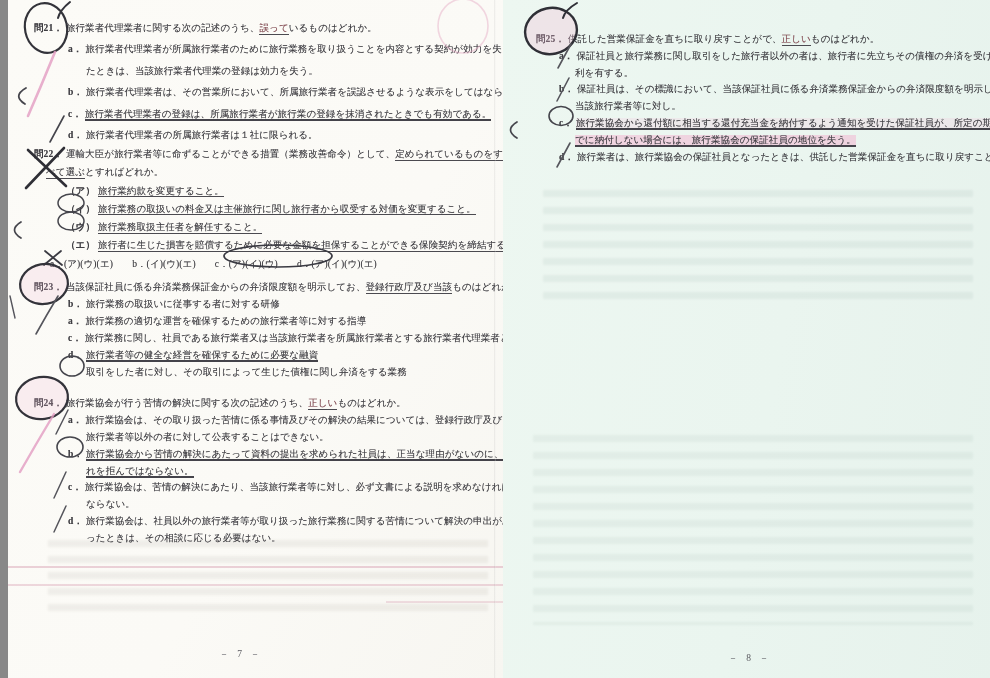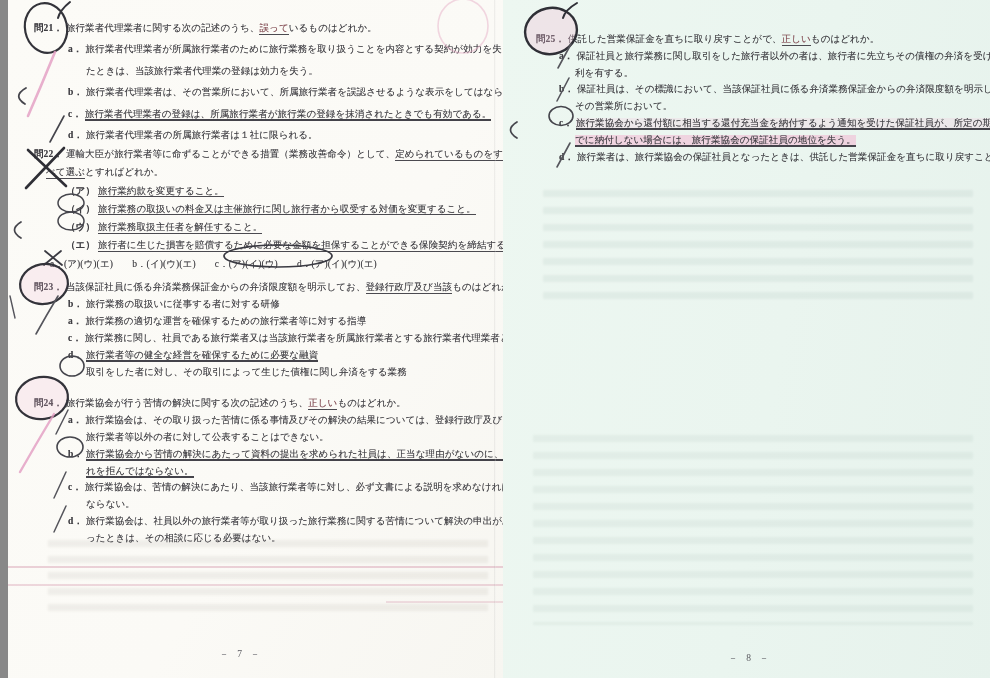--- a/index.html
+++ b/index.html
@@ -126,21 +126,21 @@
       </g>
     </svg>
   </div>
 
   <div class="page" id="page-right">
     <div class="qblock q25" style="left:33px;top:28px;width:455px;">
         <div class="line l-stem"><span class="seg mk">問25．</span><span class="seg">供託した営業保証金を直ちに取り戻すことがで、</span><span class="seg u red">正しい</span><span class="seg">ものはどれか。</span></div>
         <div class="line l-opt"><span class="seg mk">a．</span><span class="seg">保証社員と旅行業務に関し取引をした旅行者以外の者は、旅行者に先立ちその債権の弁済を受ける権</span></div>
         <div class="line l-cont"><span class="seg">利を有する。</span></div>
         <div class="line l-opt"><span class="seg mk">b．</span><span class="seg">保証社員は、その標識において、当該保証社員に係る弁済業務保証金からの弁済限度額を明示してお</span></div>
-        <div class="line l-cont"><span class="seg">その営業所において。</span></div>
+        <div class="line l-cont"><span class="seg">当該旅行業者等に対し。</span></div>
         <div class="line l-opt"><span class="seg mk">c．</span><span class="seg u2 hl1">旅行業協会から還付額に相当する還付充当金を納付するよう通知を受けた保証社員が、所定の期日ま</span></div>
         <div class="line l-cont"><span class="seg u2 hl">でに納付しない場合には、旅行業協会の保証社員の地位を失う。</span></div>
         <div class="line l-opt"><span class="seg mk">d．</span><span class="seg">旅行業者は、旅行業協会の保証社員となったときは、供託した営業保証金を直ちに取り戻すことがで</span></div>
       </div>
 
     <div class="bleed bleed-cool" style="left:40px;top:190px;width:430px;height:112px;"></div>
     <div class="bleed bleed-cool" style="left:30px;top:435px;width:440px;height:190px;opacity:.8;"></div>
 
     <div class="pagenum" style="left:212px;top:652px;">－ 8 －</div>
 

